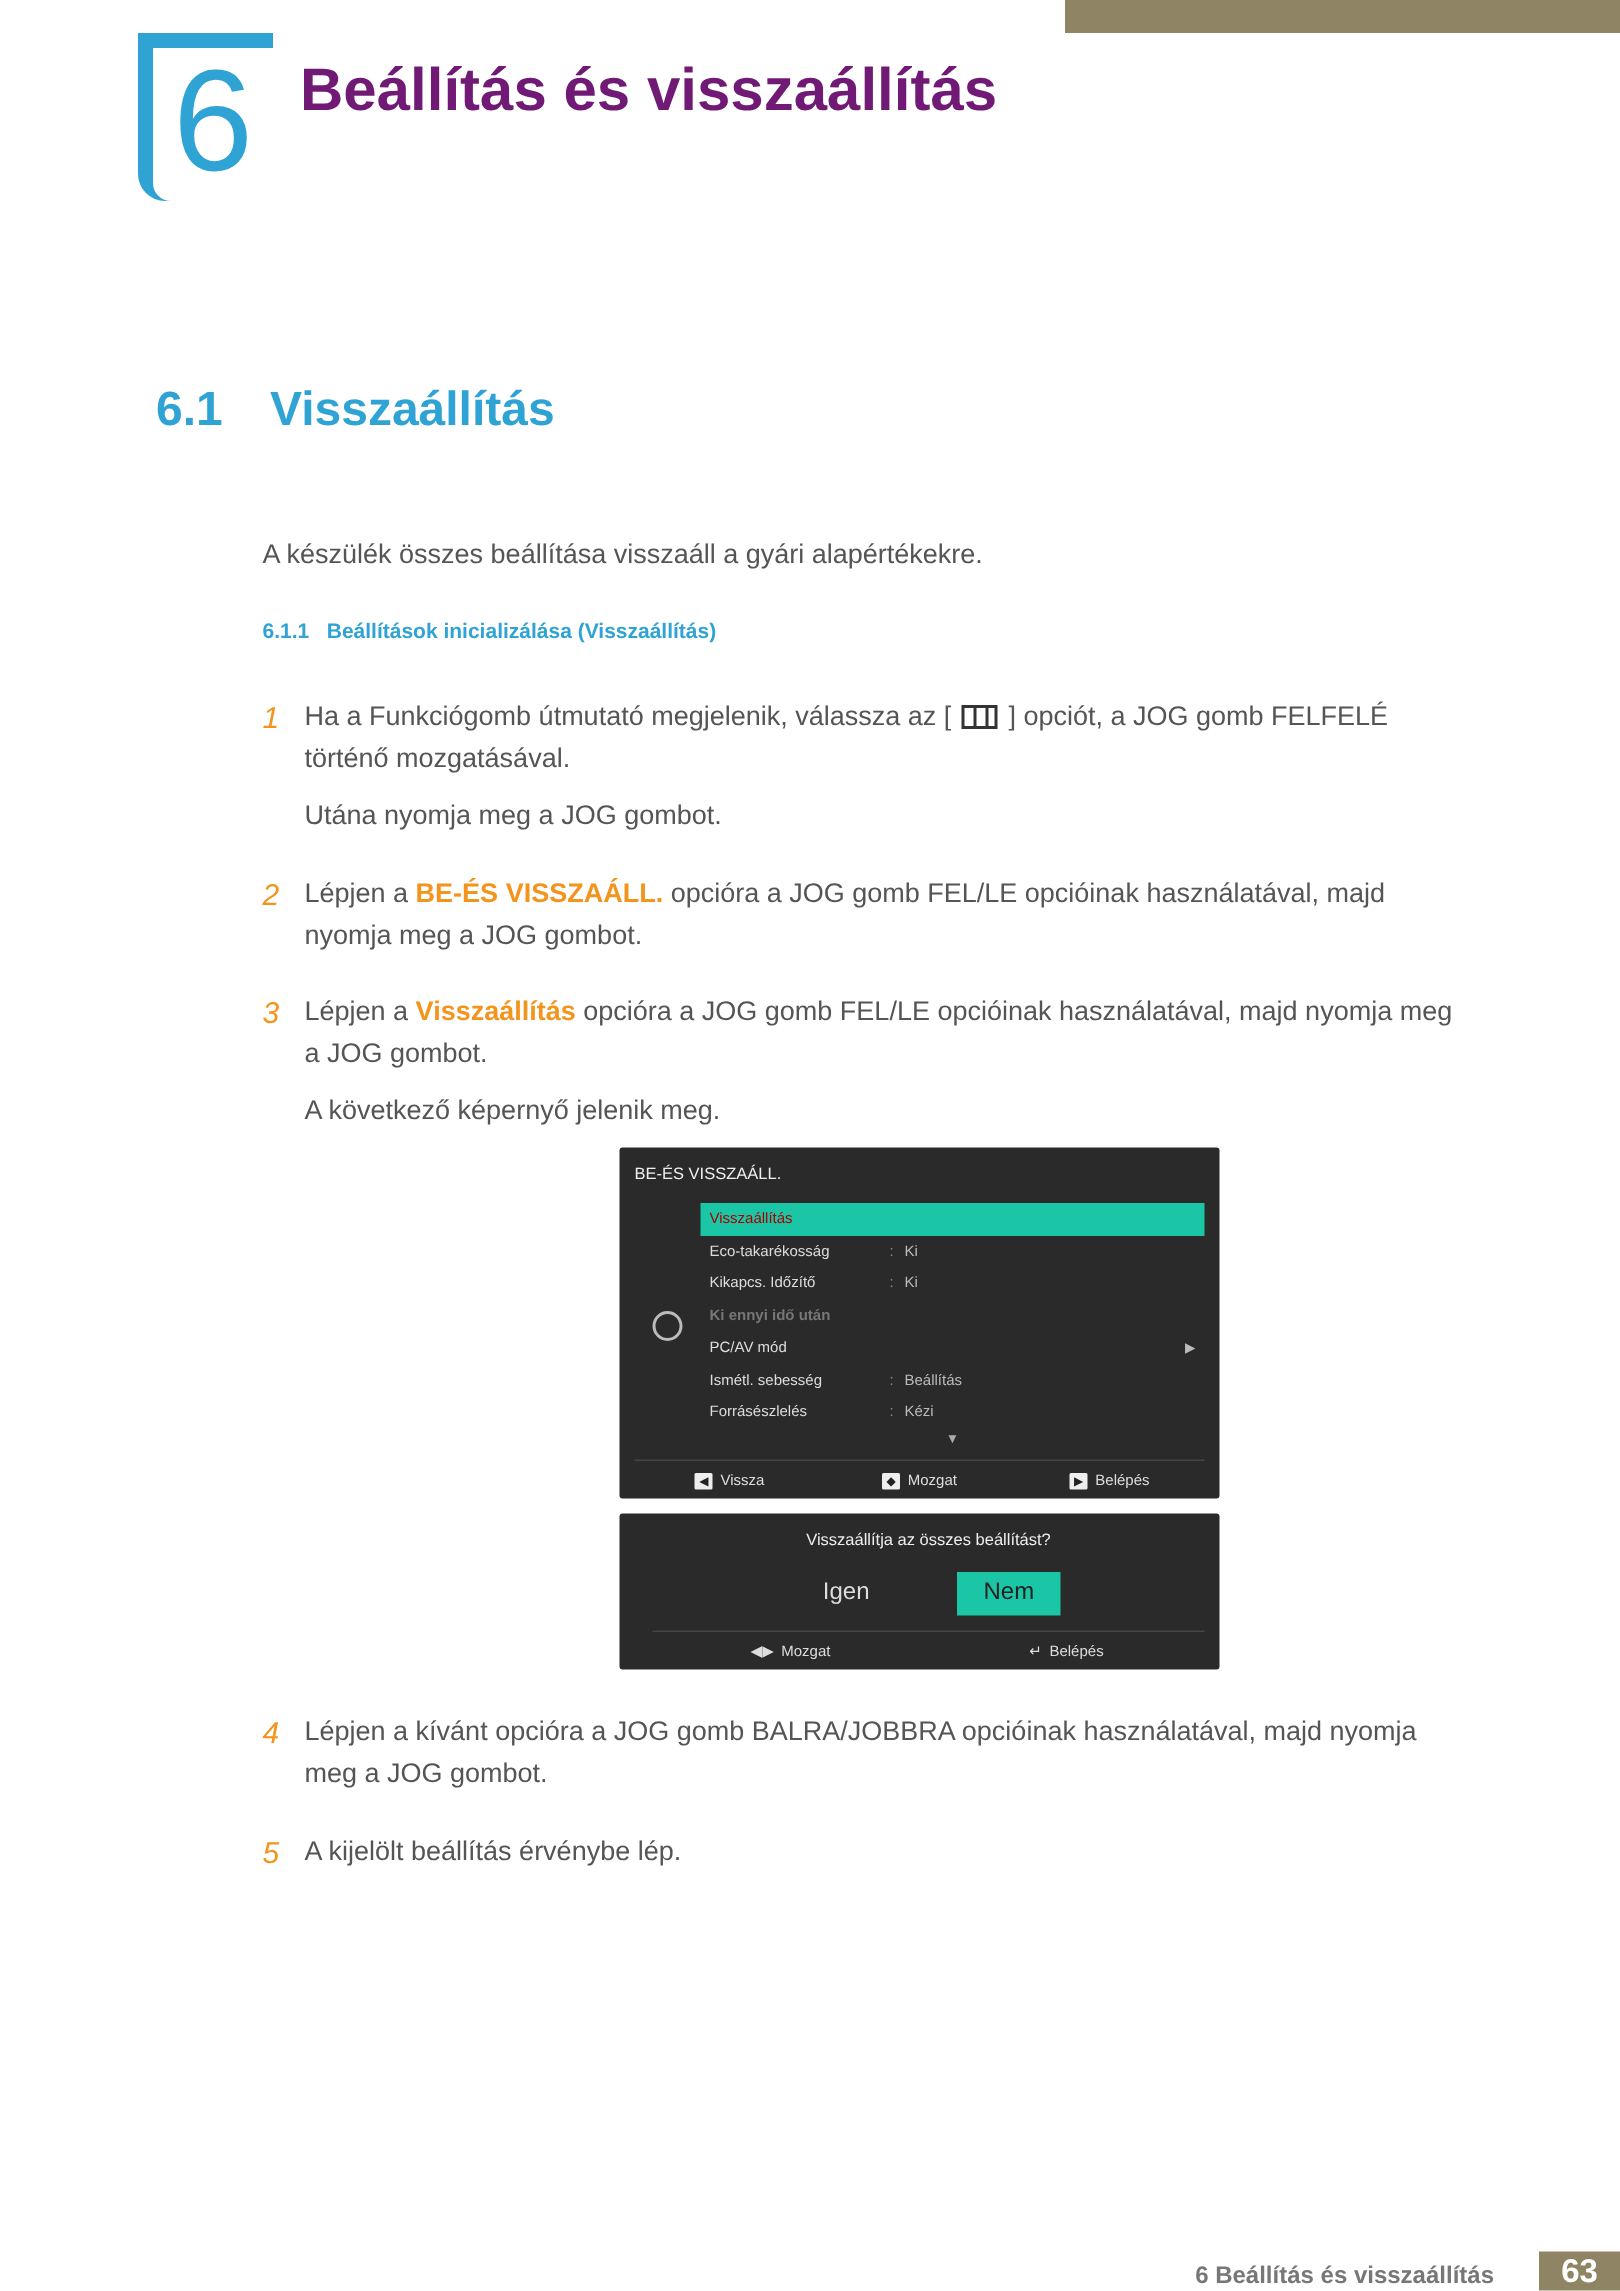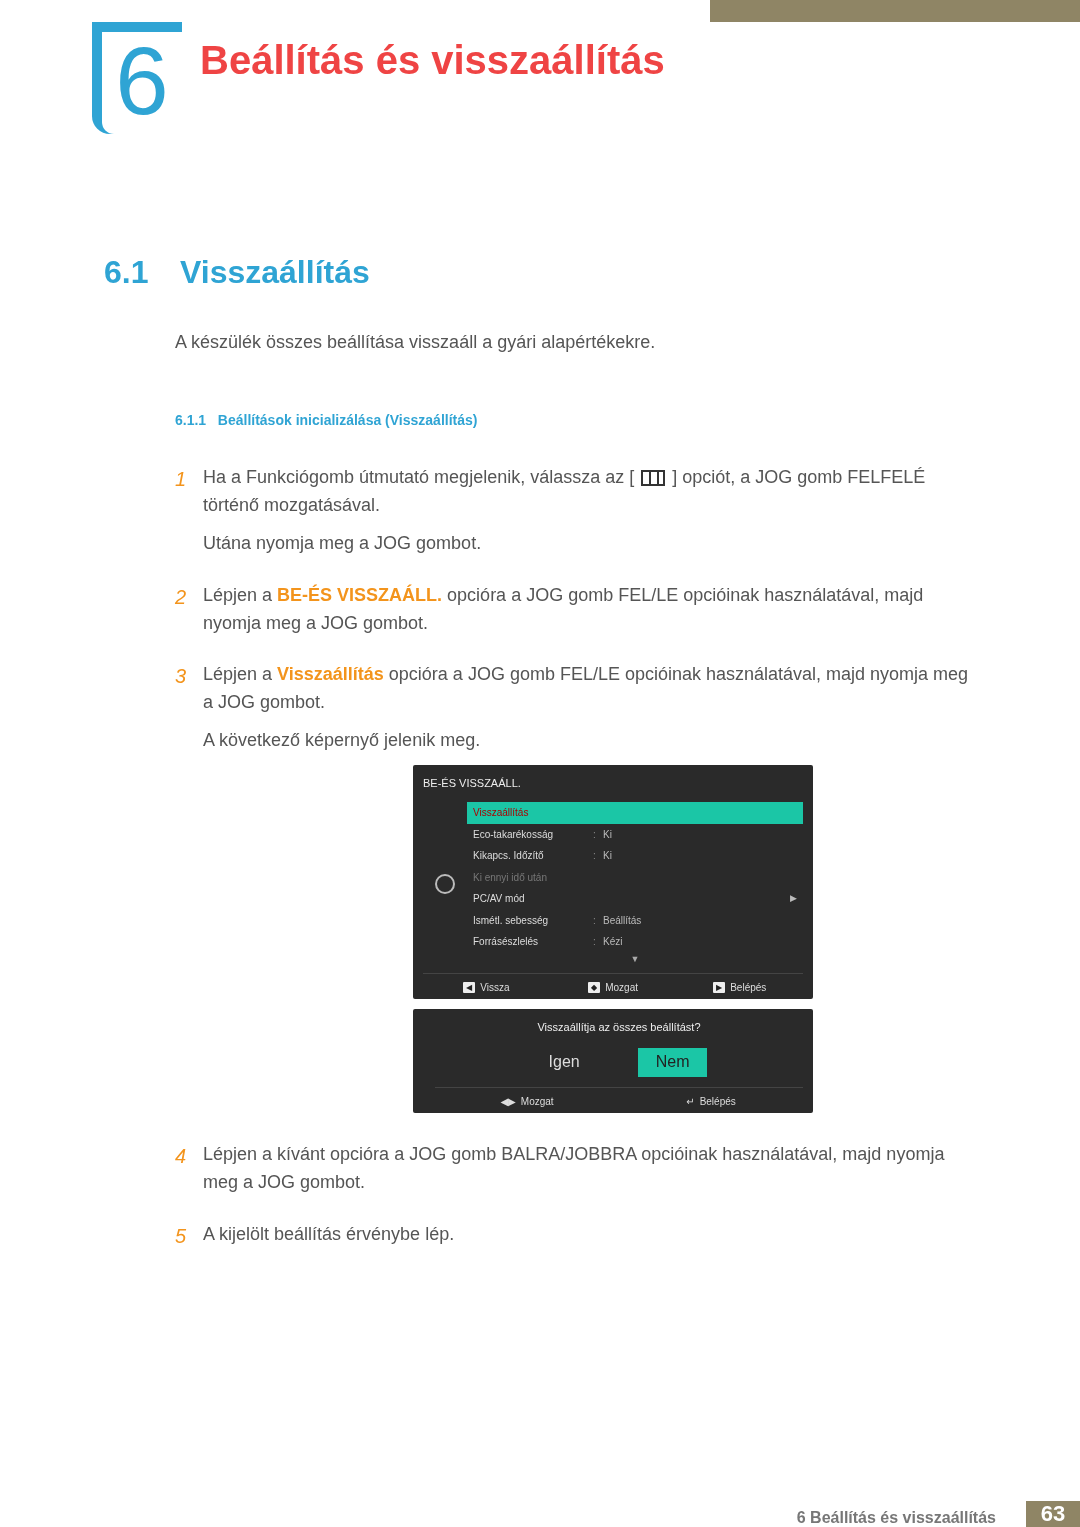--- a/index.html
+++ b/index.html
@@ -41,41 +41,41 @@
     color: #2fa4d4;
     line-height: 1;
     transform: translateY(-2px);
   }
   .chapter-title {
     position: absolute;
     top: 38px;
     left: 200px;
     font-size: 40px;
     font-weight: bold;
-    color: #ef4444;
+    color: #701a75;
   }
   .section-num {
     position: absolute;
     top: 254px;
     left: 104px;
     font-size: 32px;
     font-weight: bold;
     color: #2fa4d4;
   }
   .section-title {
     position: absolute;
     top: 254px;
     left: 180px;
     font-size: 32px;
     font-weight: bold;
     color: #2fa4d4;
   }
   .intro-text {
     position: absolute;
-    top: 332px;
+    top: 359px;
     left: 175px;
     font-size: 18px;
     color: #555;
   }
   .subsection {
     position: absolute;
     top: 412px;
     left: 175px;
     font-size: 14px;
     font-weight: bold;
@@ -158,21 +158,21 @@
     padding: 3px 6px;
     font-size: 10px;
   }
   .osd-row.hl {
     background: #1bc6a6;
     color: #a00;
   }
   .osd-row .label { flex: 0 0 120px; }
   .osd-row .colon { flex: 0 0 10px; color: #888; }
   .osd-row .value { flex: 1; color: #bbb; }
-  .osd-row.dim { color: #777; }
+  .osd-row.dim { color: #777; font-weight: bold; }
   .osd-arrow-down {
     text-align: center;
     color: #aaa;
     font-size: 9px;
   }
   .row-caret {
     color: #bbb;
     font-size: 9px;
   }
   .osd-footer {

